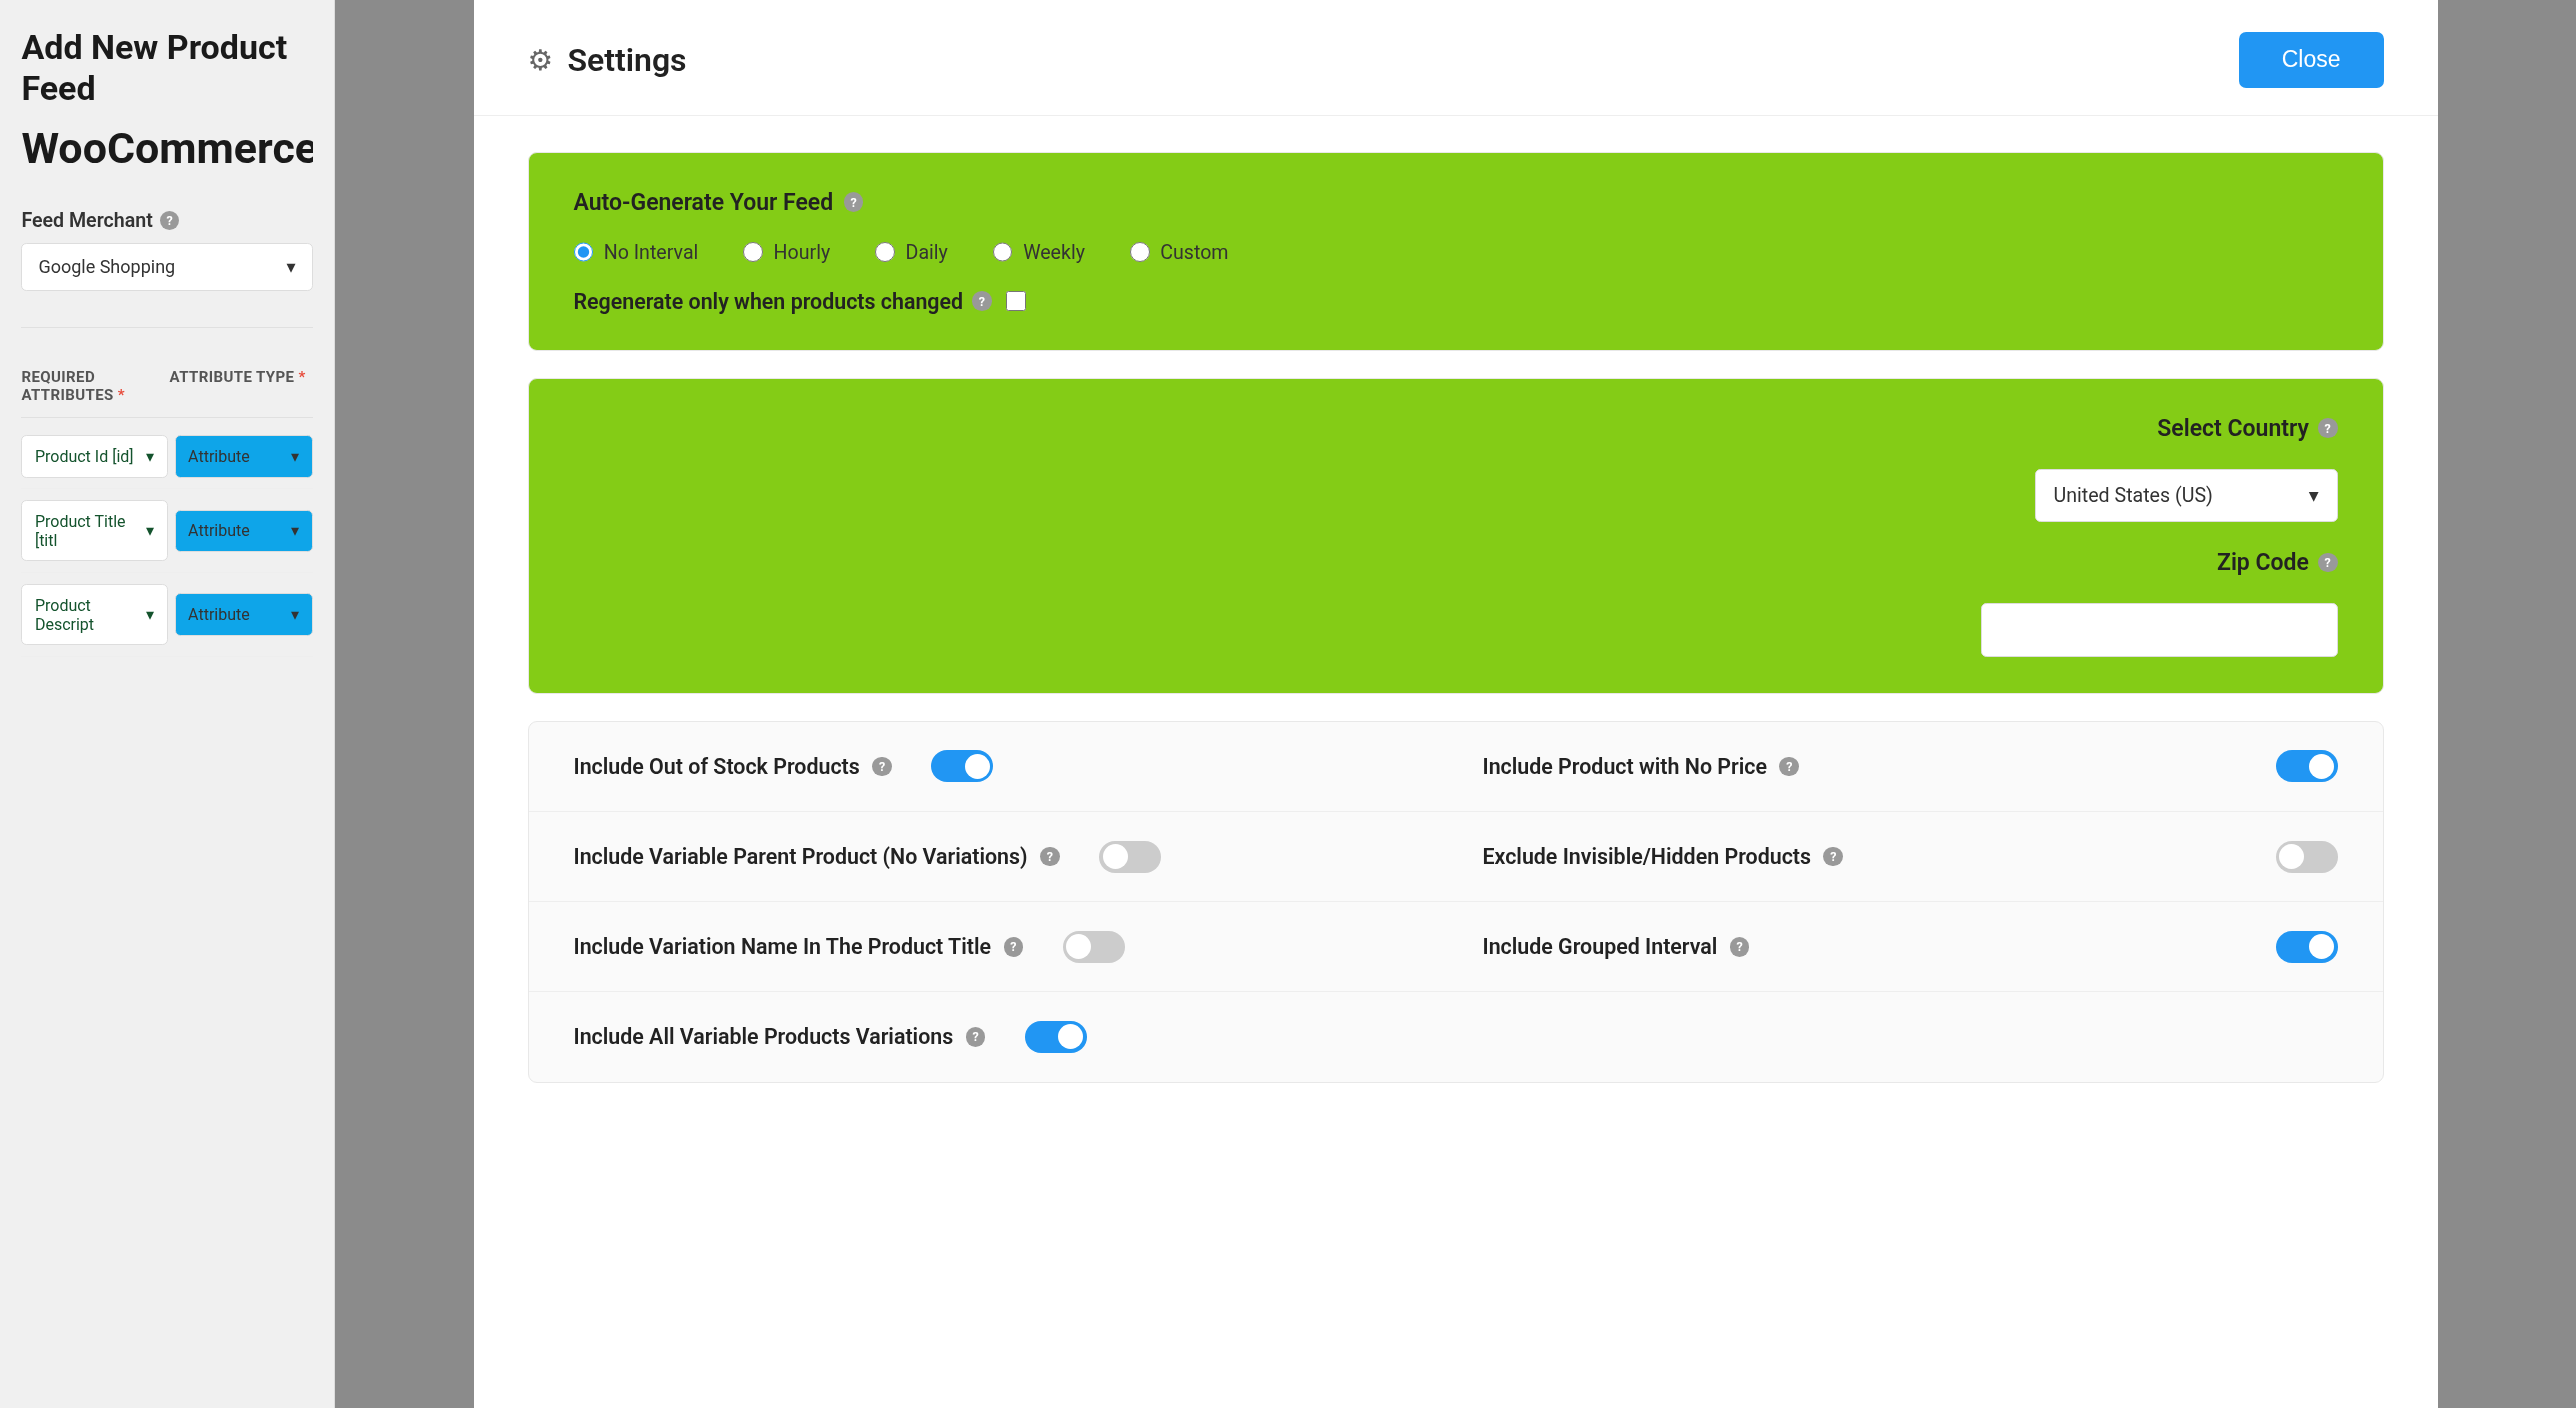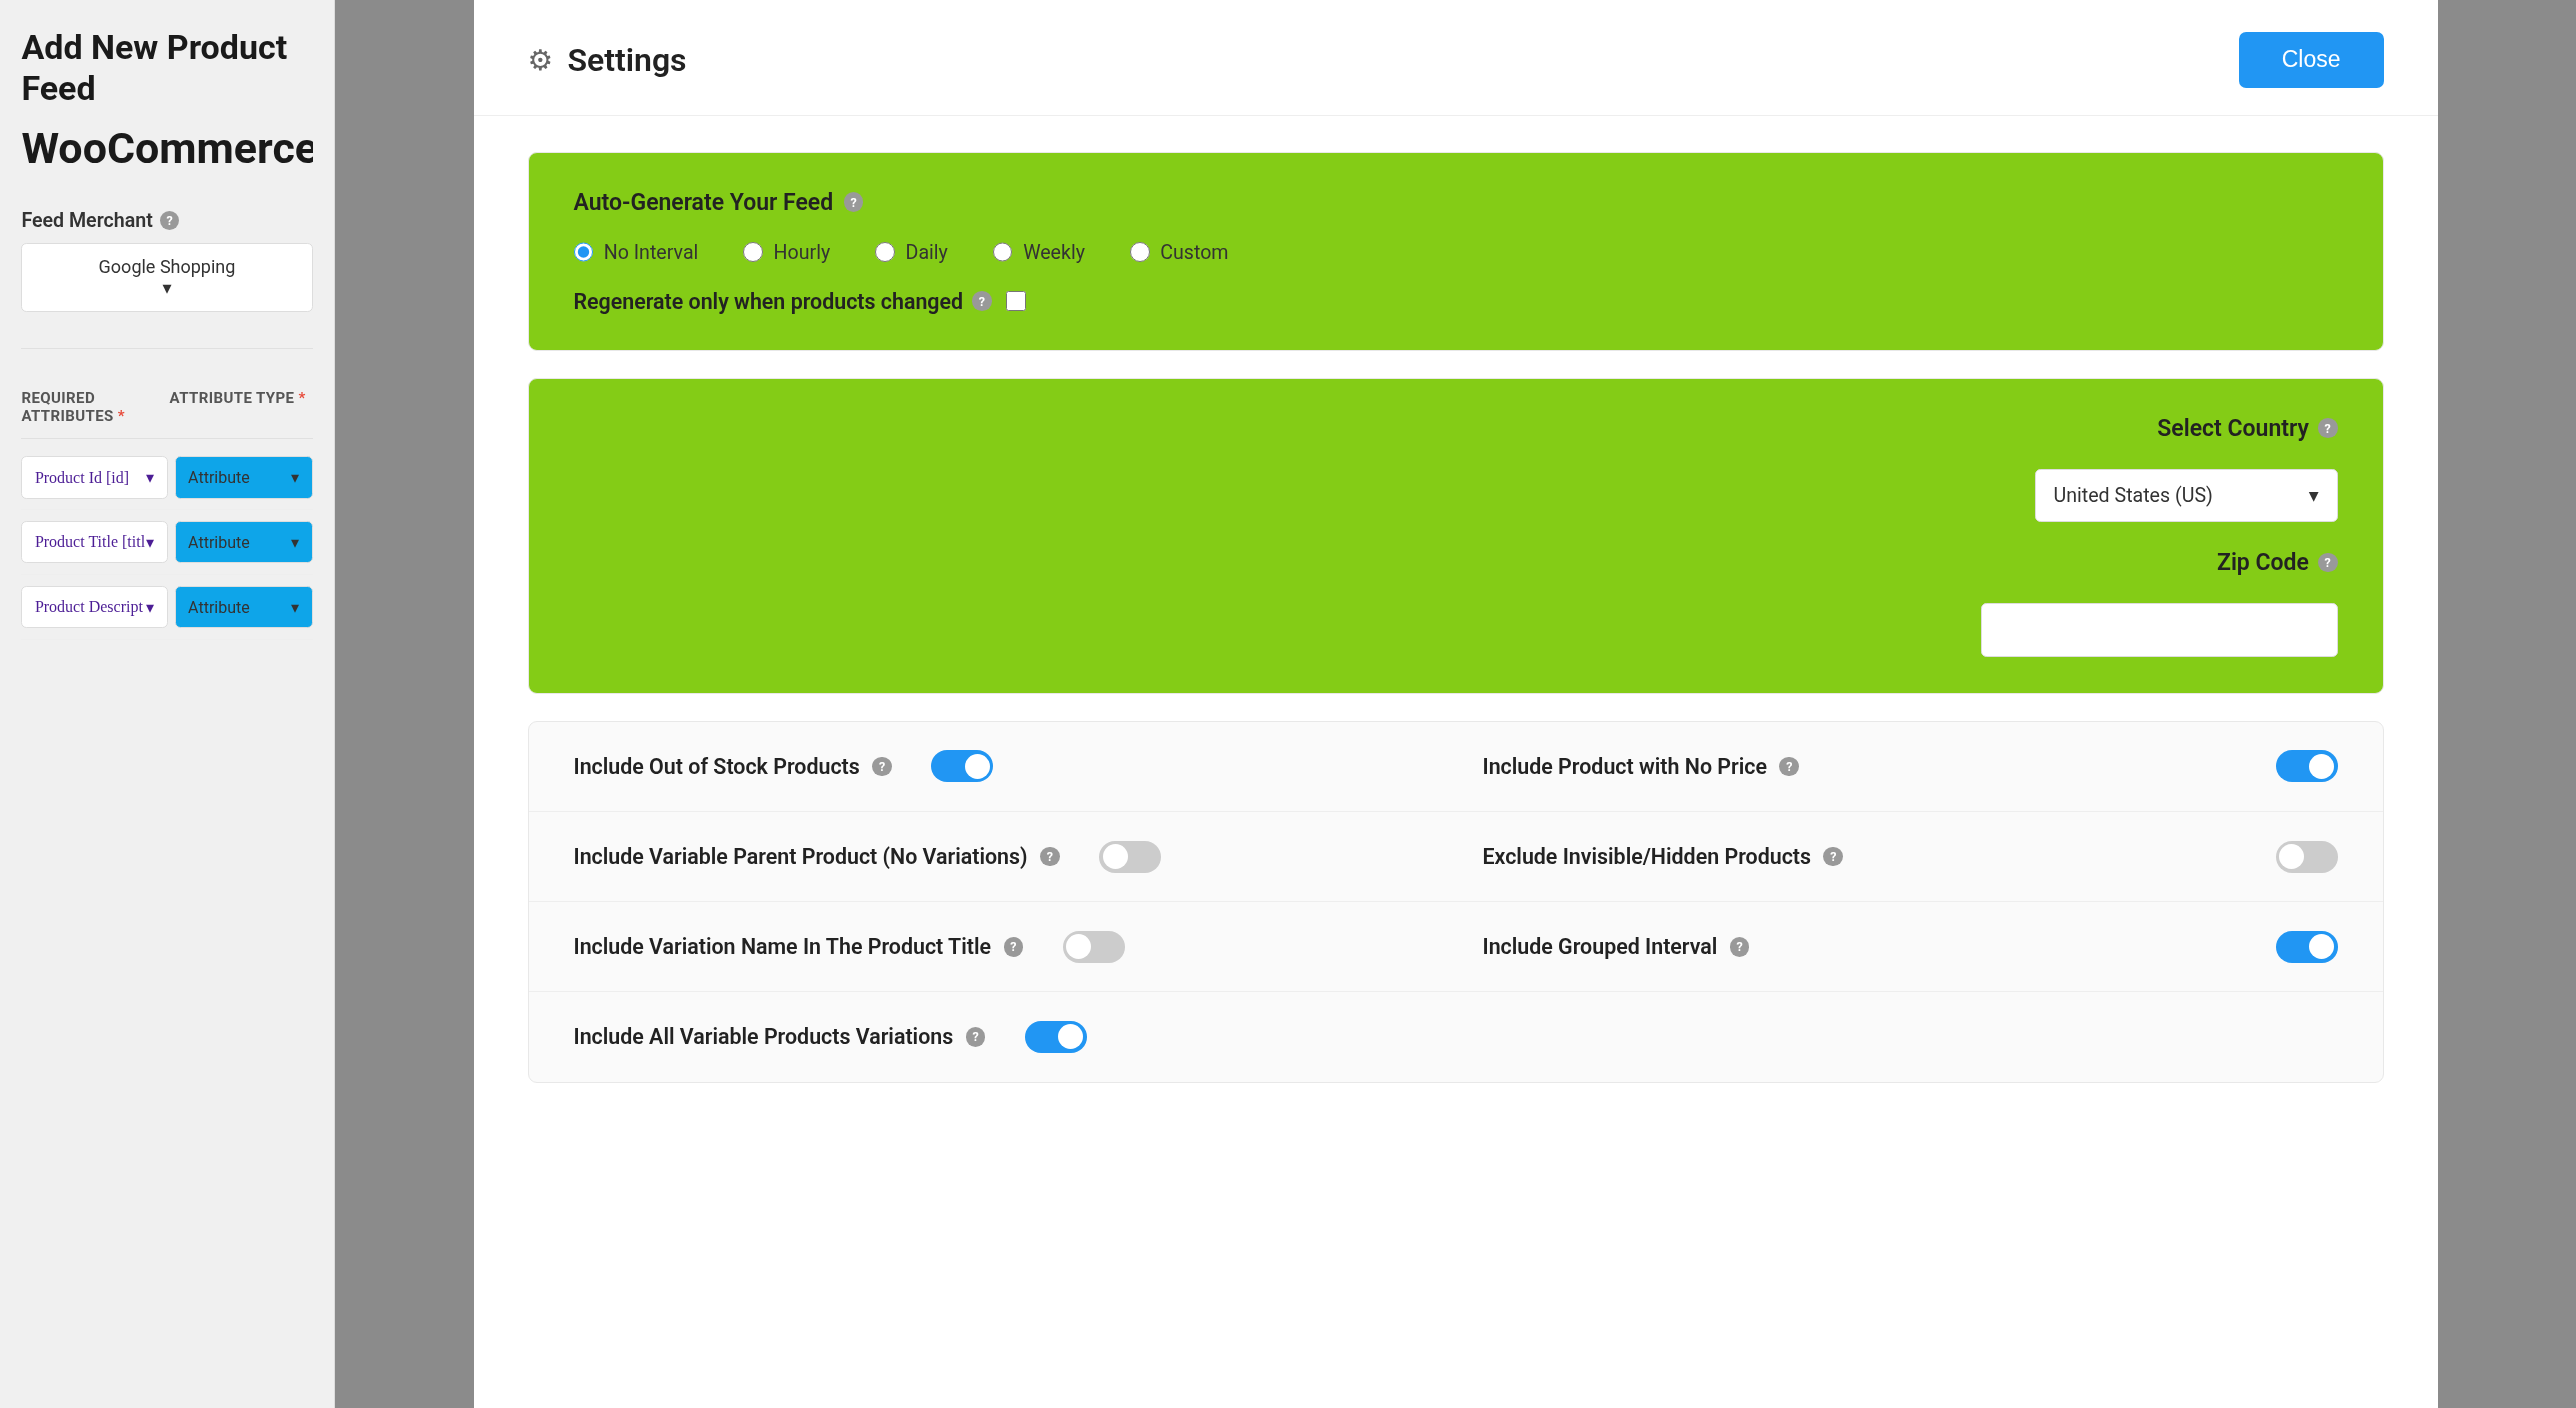--- a/index.html
+++ b/index.html
@@ -68,21 +68,20 @@
       width: 100%;
       background: white;
       border: 0.9px solid #ddd;
       border-radius: 5.4px;
       padding: 12.5px 16px;
       display: flex;
       align-items: center;
       justify-content: space-between;
       cursor: pointer;
       margin-bottom: 36px;
-      flex-direction: column;
     }
 
     .merchant-dropdown span {
       font-size: 18px;
       color: #333;
     }
 
     .attributes-table-header {
       display: flex;
       gap: 0;
@@ -123,22 +122,21 @@
       border-radius: 5.4px;
       padding: 10.7px 12.5px;
       display: flex;
       align-items: center;
       justify-content: space-between;
       cursor: pointer;
     }
 
     .attr-dropdown span {
       font-size: 16px;
-      color: #4c1d95;
-      font-family: Liberation Serif, serif;
+      color: #14532d;
     }
 
     .type-dropdown {
       flex: 0 0 138px;
       background: #0ea5e9;
       border: 0.9px solid #ddd;
       border-radius: 5.4px;
       padding: 10.7px 12.5px;
       display: flex;
       align-items: center;

